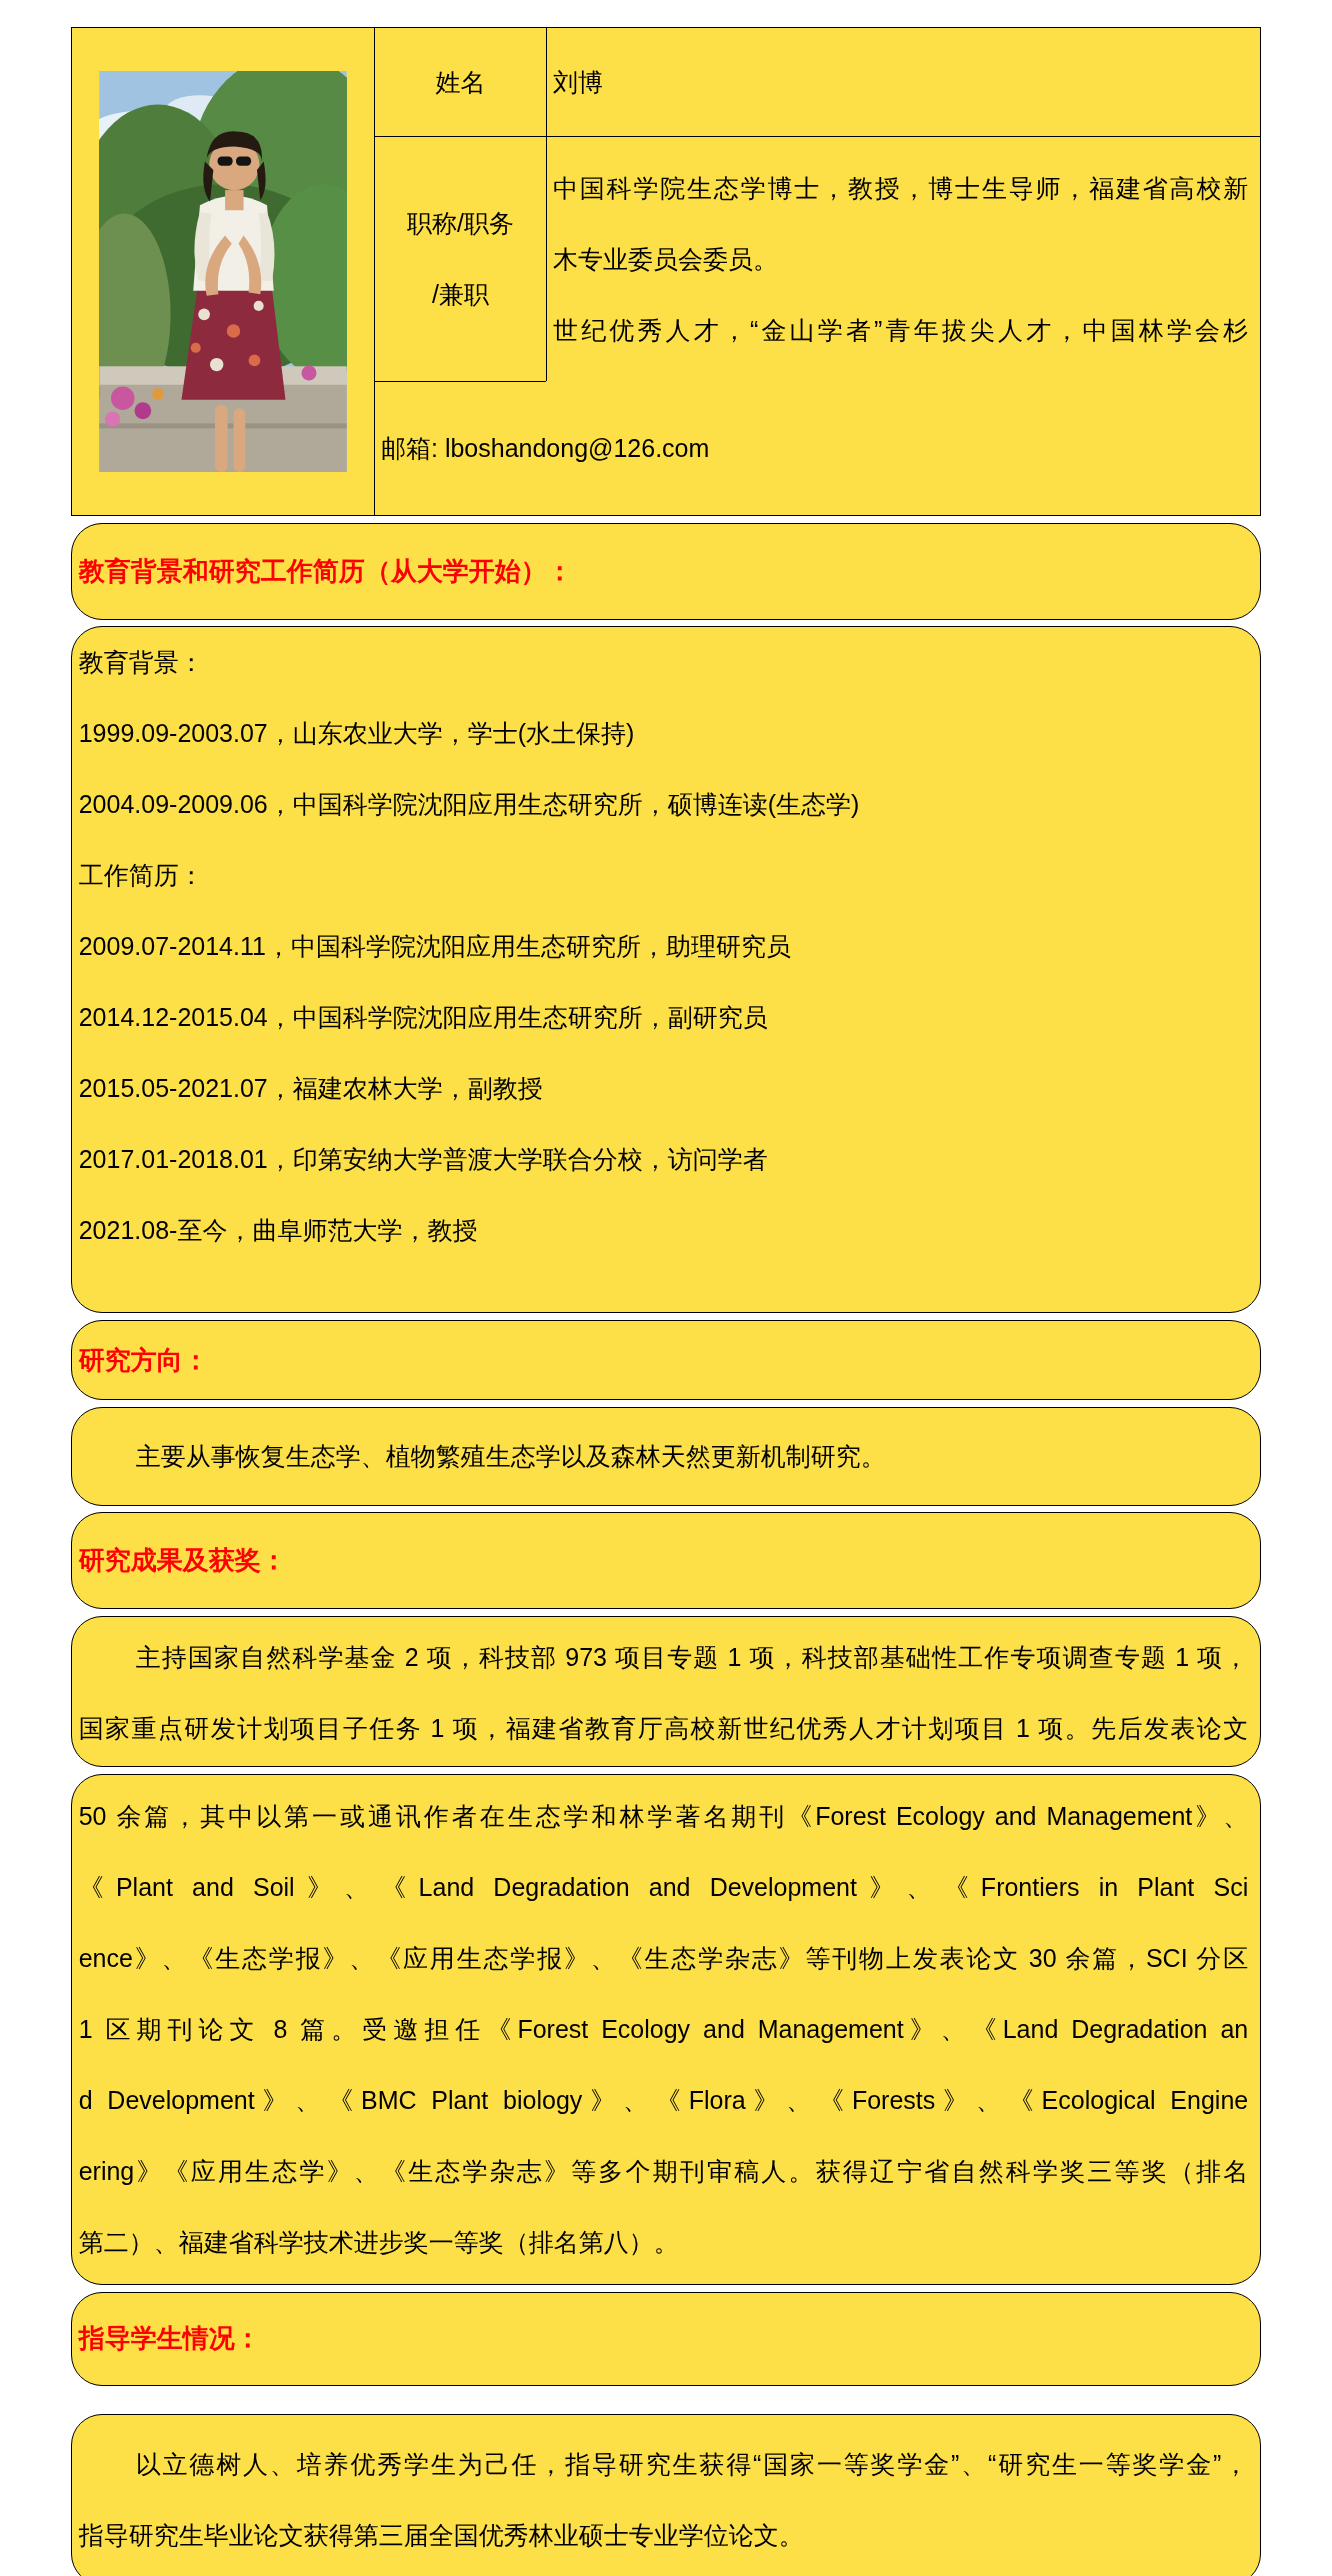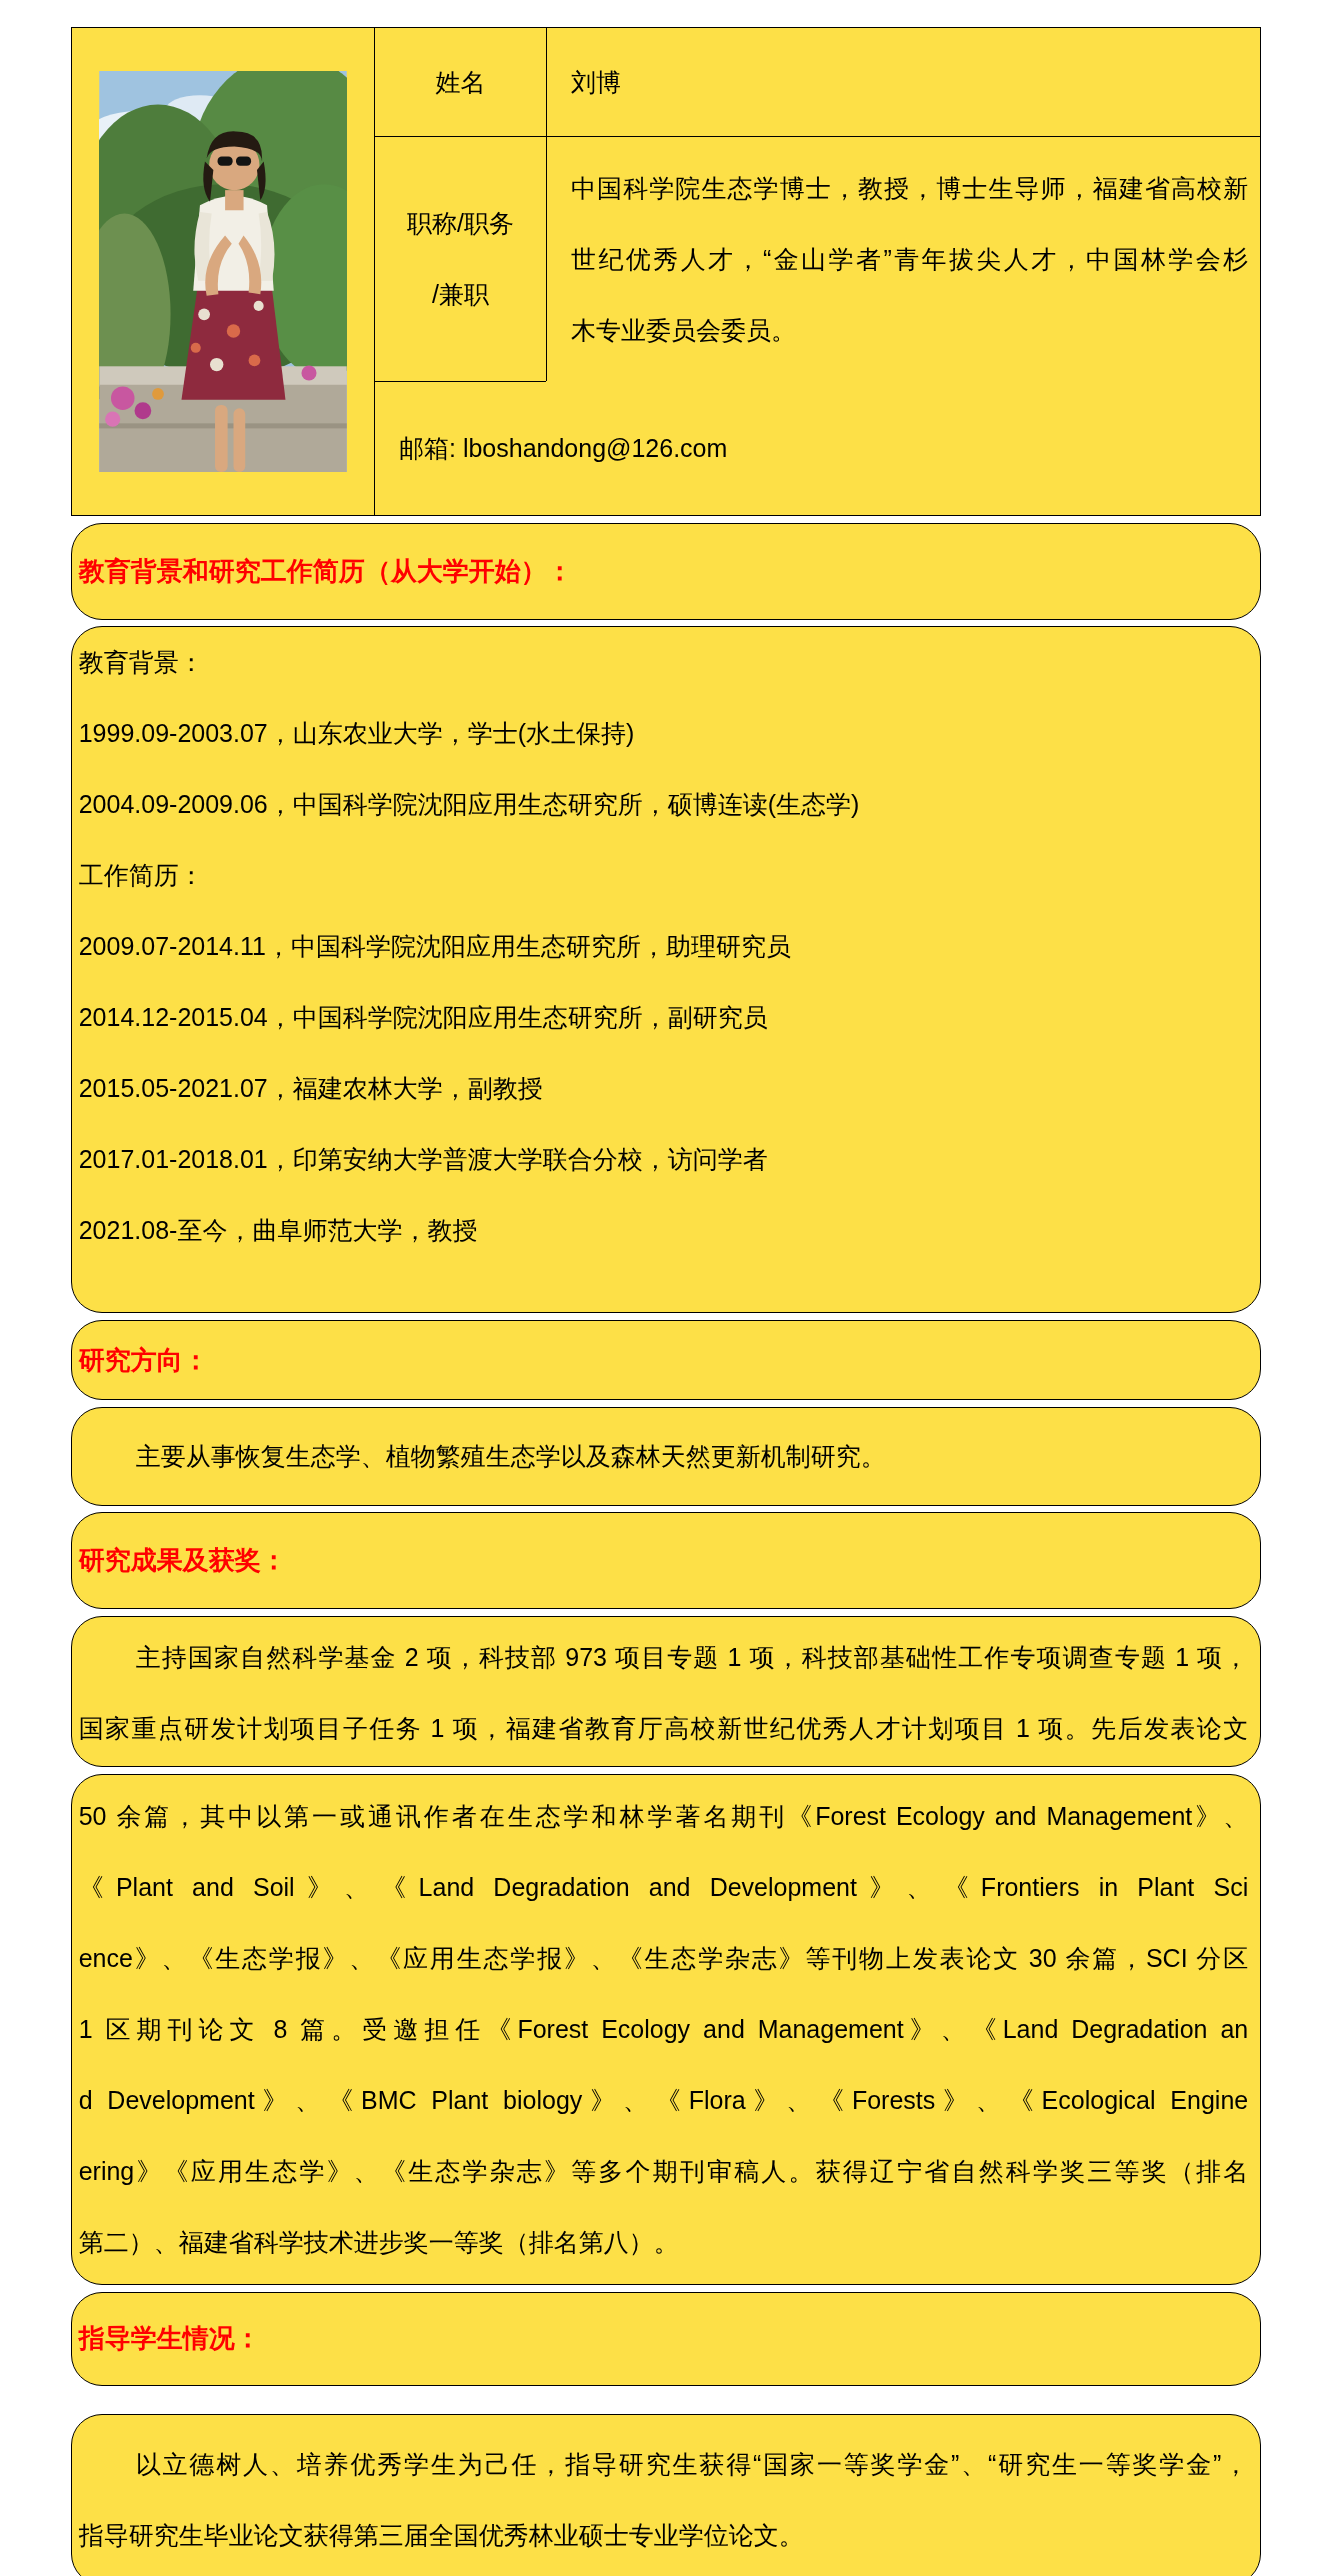--- a/index.html
+++ b/index.html
@@ -18,21 +18,21 @@
   .info-table {
     margin-top:27px; display:grid;
     grid-template-columns:302px 172px 1fr;
     grid-template-rows:108px 245px 1fr;
     height:489px;
   }
   .cell { border-left:1.7px solid #000; border-top:1.7px solid #000; }
   .no-l { border-left:none; } .no-t { border-top:none; }
   .photo-cell { grid-row:1/4; display:flex; align-items:center; justify-content:center; }
   .label-cell { display:flex; flex-direction:column; align-items:center; justify-content:center; font-size:25px; }
-  .value-cell { font-size:25px; display:flex; flex-direction:column; justify-content:center; padding-left:24px; padding-right:11.8px; }
+  .value-cell { font-size:25px; display:flex; flex-direction:column; justify-content:center; padding-left:6px; padding-right:11.8px; }
   .line { font-size:25px; line-height:71px; white-space:nowrap; overflow:visible; }
   .j { text-align:justify; text-align-last:justify; white-space:normal; }
   .ind { text-indent:57px; }
   .hdr {
     display:flex; align-items:center; padding-left:6.7px;
     color:#ff0000; font-weight:bold; font-size:26px;
   }
   .bodybox { padding-left:6.7px; padding-right:11.8px; }
   .single-center { display:flex; align-items:center; }
 </style>
@@ -91,22 +91,22 @@
     <div class="cell no-t value-cell">
       <div class="line">刘博</div>
     </div>
 
     <div class="cell label-cell">
       <div class="line">职称/职务</div>
       <div class="line">/兼职</div>
     </div>
     <div class="cell value-cell">
       <div class="line j">中国科学院生态学博士，教授，博士生导师，福建省高校新</div>
+      <div class="line">木专业委员会委员。</div>
       <div class="line j">世纪优秀人才，“金山学者”青年拔尖人才，中国林学会杉</div>
-      <div class="line">木专业委员会委员。</div>
     </div>
 
     <div class="cell value-cell">
       <div class="line">邮箱: lboshandong@126.com</div>
     </div>
   </div>
 
   <div class="box gap8 hdr" style="height:97px">
     <span>教育背景和研究工作简历（从大学开始）：</span>
   </div>

